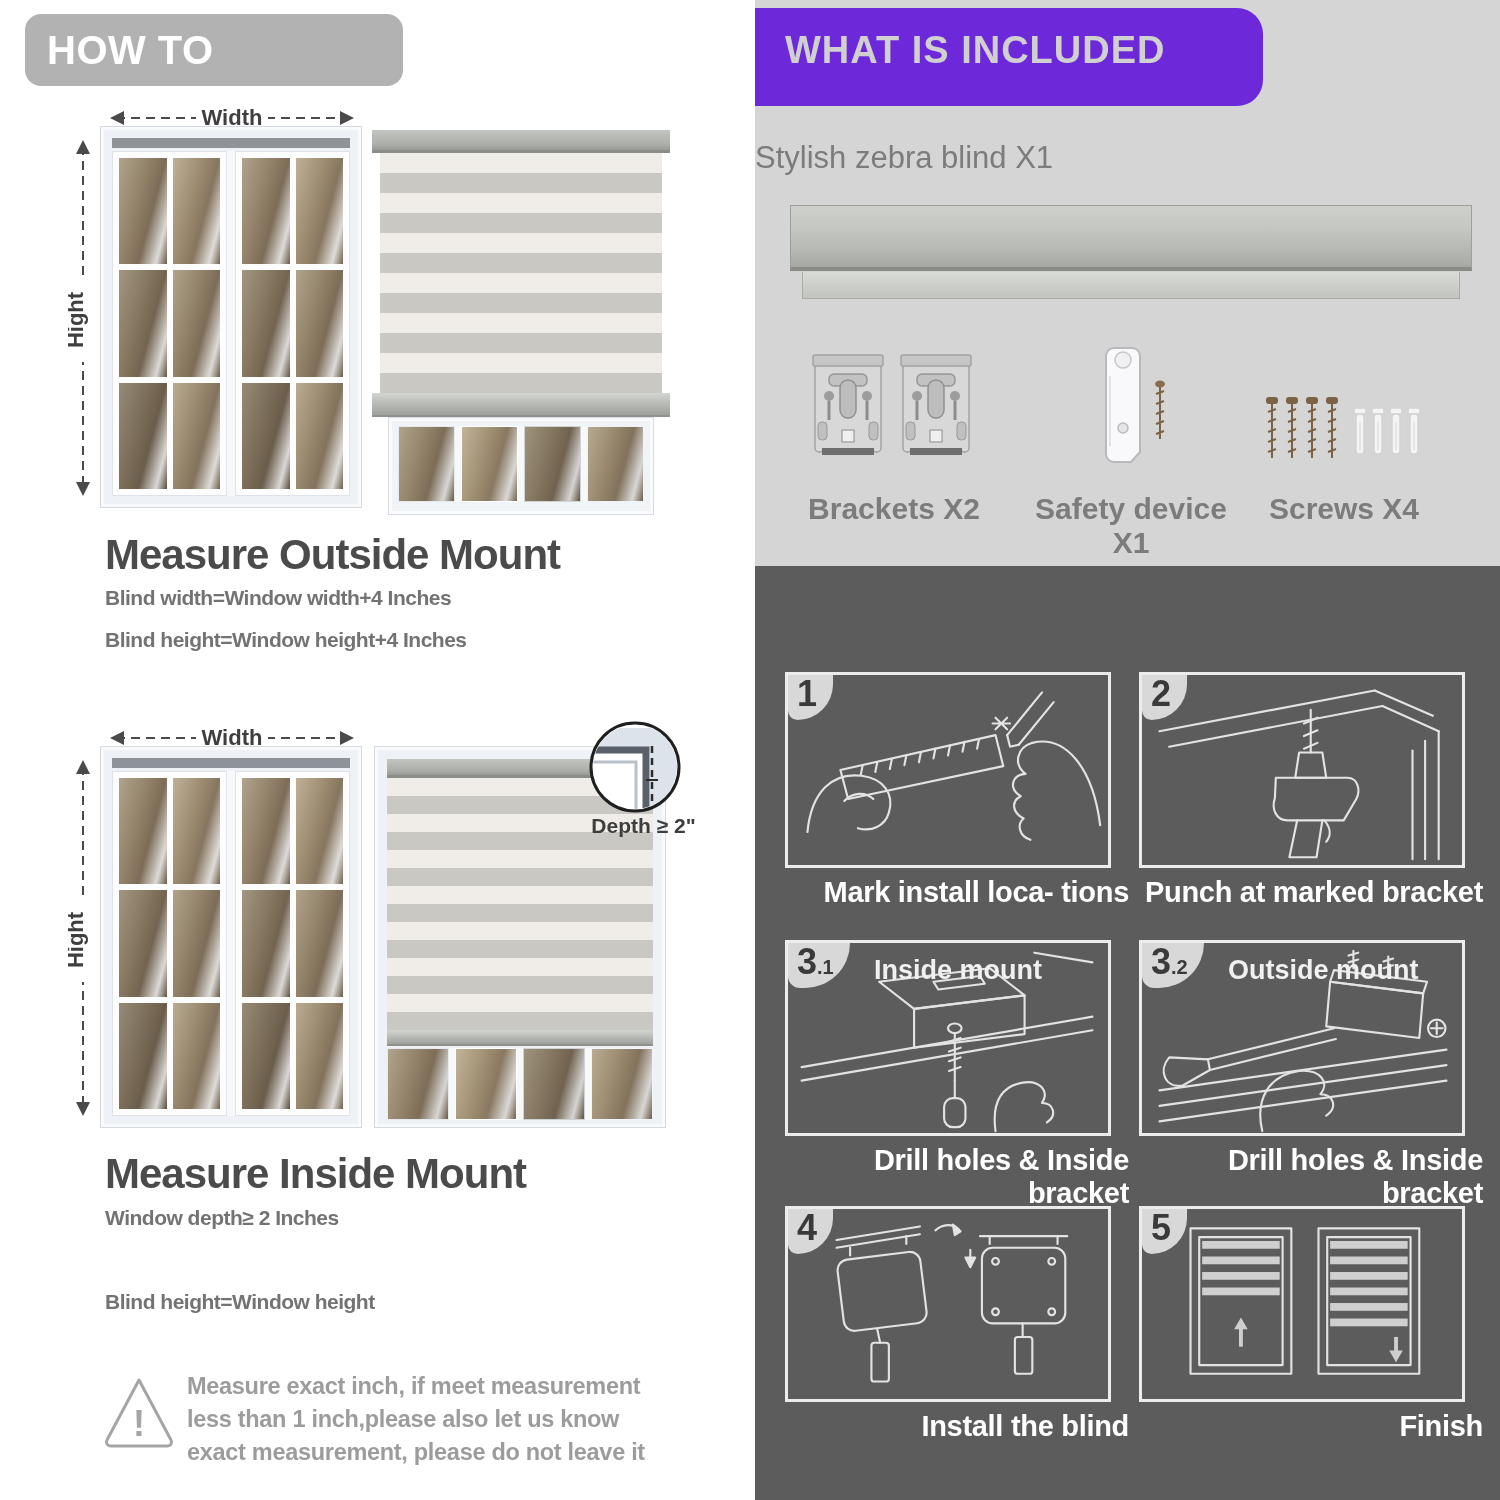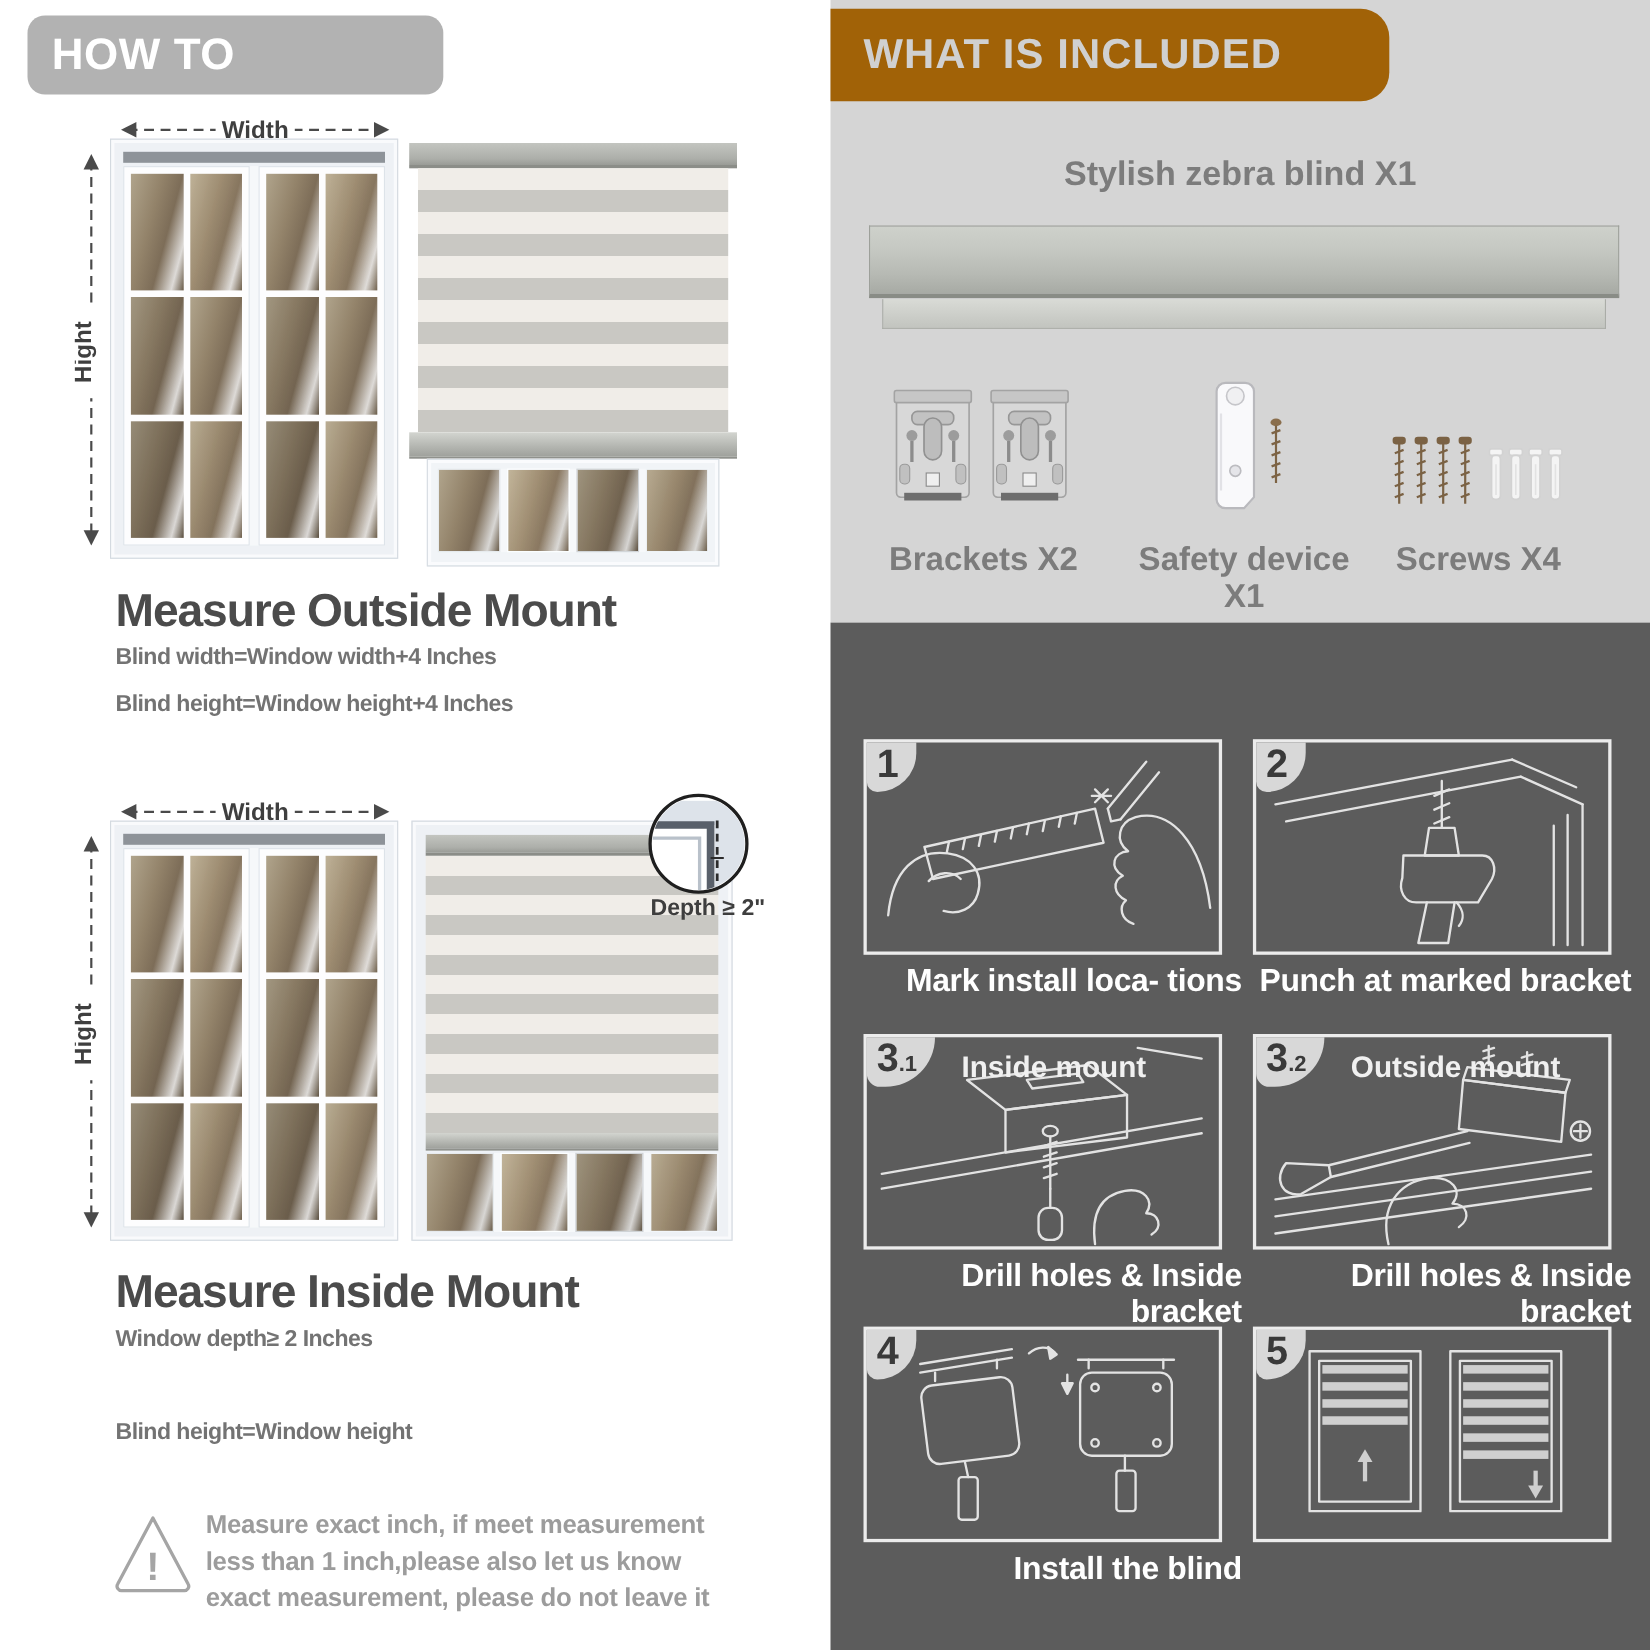--- a/index.html
+++ b/index.html
@@ -36,24 +36,24 @@
            background:#f6f8fa;box-sizing:border-box;}
   .b-panes .pane{border:1px solid #e6eaee;}
 
   .sec-heading{font-size:42px;font-weight:bold;color:#4b4b4b;letter-spacing:-1px;}
   .sec-line{font-size:21px;font-weight:bold;color:#737373;letter-spacing:-.5px;}
   .depth-label{font-size:21px;font-weight:bold;color:#3e3e3e;text-align:center;}
   .warn-text{font-size:23.5px;font-weight:600;color:#9c9c9c;line-height:33px;letter-spacing:-.3px;}
 
   
   .panel-light{left:755px;top:0;width:745px;height:566px;background:#d5d5d5;}
-  .wii-bar{left:755px;top:8px;width:508px;height:84px;background:#a16207;border-radius:0 26px 26px 0;
+  .wii-bar{left:755px;top:8px;width:508px;height:98px;background:#6d28d9;border-radius:0 26px 26px 0;
            color:#d0d0d0;font-size:38px;font-weight:bold;line-height:84px;padding-left:30px;
            letter-spacing:1px;box-sizing:border-box;}
-  .blind-label{left:755px;top:140px;width:745px;text-align:center;font-size:31px;font-weight:bold;color:#7c7c7c;}
+  .blind-label{left:755px;top:140px;width:745px;font-size:31px;font-weight:normal;color:#7c7c7c;}
   .headrail-main{left:790px;top:205px;width:682px;height:66px;
       background:linear-gradient(180deg,#ced1cb 0%,#c5c8c2 35%,#b7bab4 70%,#a7aaa4 100%);
       border:1px solid #9da09a;border-bottom:4px solid #898c86;box-sizing:border-box;}
   .headrail-sub{left:802px;top:272px;width:658px;height:27px;
       background:linear-gradient(180deg,#d9dbd6,#c2c4bf);border:1px solid #aaaca7;
       border-top:none;box-sizing:border-box;}
   .item-label{font-size:30px;font-weight:bold;color:#7c7c7c;text-align:center;}
 
   
   .panel-dark{left:755px;top:566px;width:745px;height:934px;background:#5c5c5c;}
@@ -468,14 +468,15 @@
         <rect x="258" y="132" width="4" height="20"></rect>
           <polygon points="260,158 253,146 267,146"></polygon>
       </g>
     </svg>
     <div class="badge">
       <span class="num">5</span>
         <span class="sub"></span>
     </div>
 
   </div>
+  <div class="abs step-caption" style="left:1139px;top:1410px;width:344px">Finish</div>
 
 </div>
 
 </body></html>

